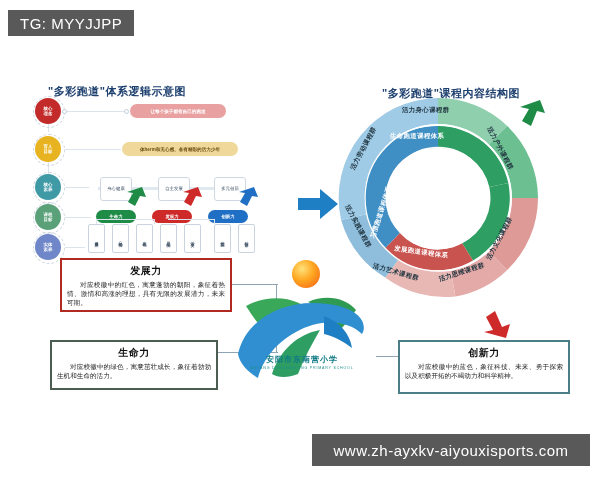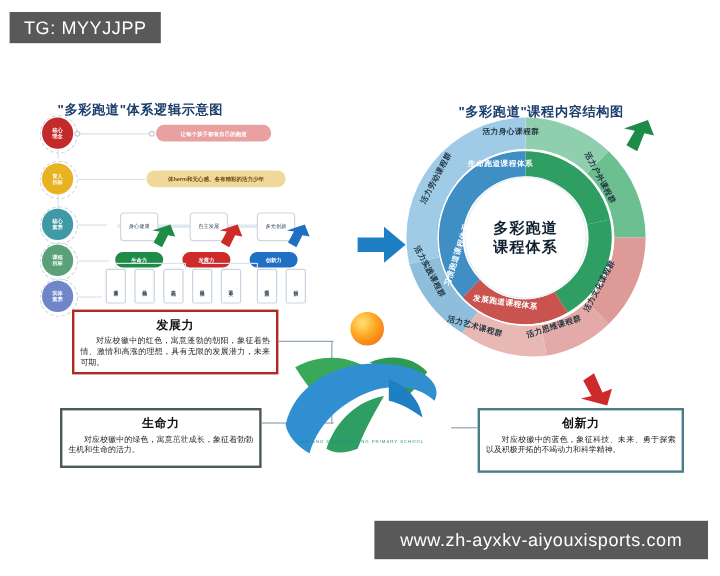--- a/index.html
+++ b/index.html
@@ -231,24 +231,20 @@
         <path d="M48.8 152.5 A72 72 0 0 1 102 30 L102 52 A50 50 0 0 0 63.8 137.0 Z" fill="#3f8fc4"></path>
       </g>
 
       <g stroke="#ffffff" stroke-width="1.4" fill="none">
         <circle cx="102" cy="102" r="73"></circle>
         <circle cx="102" cy="102" r="50.5"></circle>
       </g>
     </svg>
 
     
-    <div id="donut-hub">
-      <span>多彩跑道</span>
-      <span>课程体系</span>
-    </div>
 
     
     <div class="ring-label dark" style="left:66px;top:10px;">活力身心课程群</div>
     <div class="ring-label dark" style="left:140px;top:48px;transform:rotate(62deg);">活力户外课程群</div>
     <div class="ring-label dark" style="left:140px;top:138px;transform:rotate(-62deg);">活力文化课程群</div>
     <div class="ring-label dark" style="left:102px;top:172px;transform:rotate(-18deg);">活力思维课程群</div>
     <div class="ring-label dark" style="left:36px;top:172px;transform:rotate(16deg);">活力艺术课程群</div>
     <div class="ring-label dark" style="left:-2px;top:126px;transform:rotate(62deg);">活力实践课程群</div>
     <div class="ring-label dark" style="left:4px;top:48px;transform:rotate(-62deg);">活力劳动课程群</div>
 
@@ -289,19 +285,20 @@
 
   <div id="logo">
     <div id="logo-sun"></div>
     <svg viewBox="0 0 148 132" width="148" height="132" style="position:absolute;left:0;top:0;">
       <path d="M18 48 C44 34 72 40 86 56 C70 58 50 64 40 78 C32 68 24 58 18 48 Z" fill="#3aa859"></path>
       <path d="M128 52 C118 40 98 36 80 44 C96 50 106 62 110 74 C118 66 124 58 128 52 Z" fill="#2f9a52"></path>
       <path d="M10 96 C18 60 58 40 100 46 C132 50 140 66 134 76 C120 62 92 60 68 74 C46 86 34 104 30 120 C20 114 12 106 10 96 Z" fill="#2f8fd0"></path>
       <path d="M44 116 C52 92 70 76 92 72 C84 86 76 100 70 116 C60 120 50 120 44 116 Z" fill="#2e9e63"></path>
       <path d="M96 58 C112 64 122 76 124 90 C116 84 106 78 96 76 Z" fill="#1f7fc4"></path>
     </svg>
+    <div class="logo-text">安阳市东南营小学</div>
     <div class="logo-text en">ANYANG DONGNANYING PRIMARY SCHOOL</div>
   </div>
 
   <div class="tag" id="tag-bottom">www.zh-ayxkv-aiyouxisports.com</div>
   <div class="tag" id="tag-top">TG: MYYJJPP</div>
 
 </div>
 
 </body></html>

